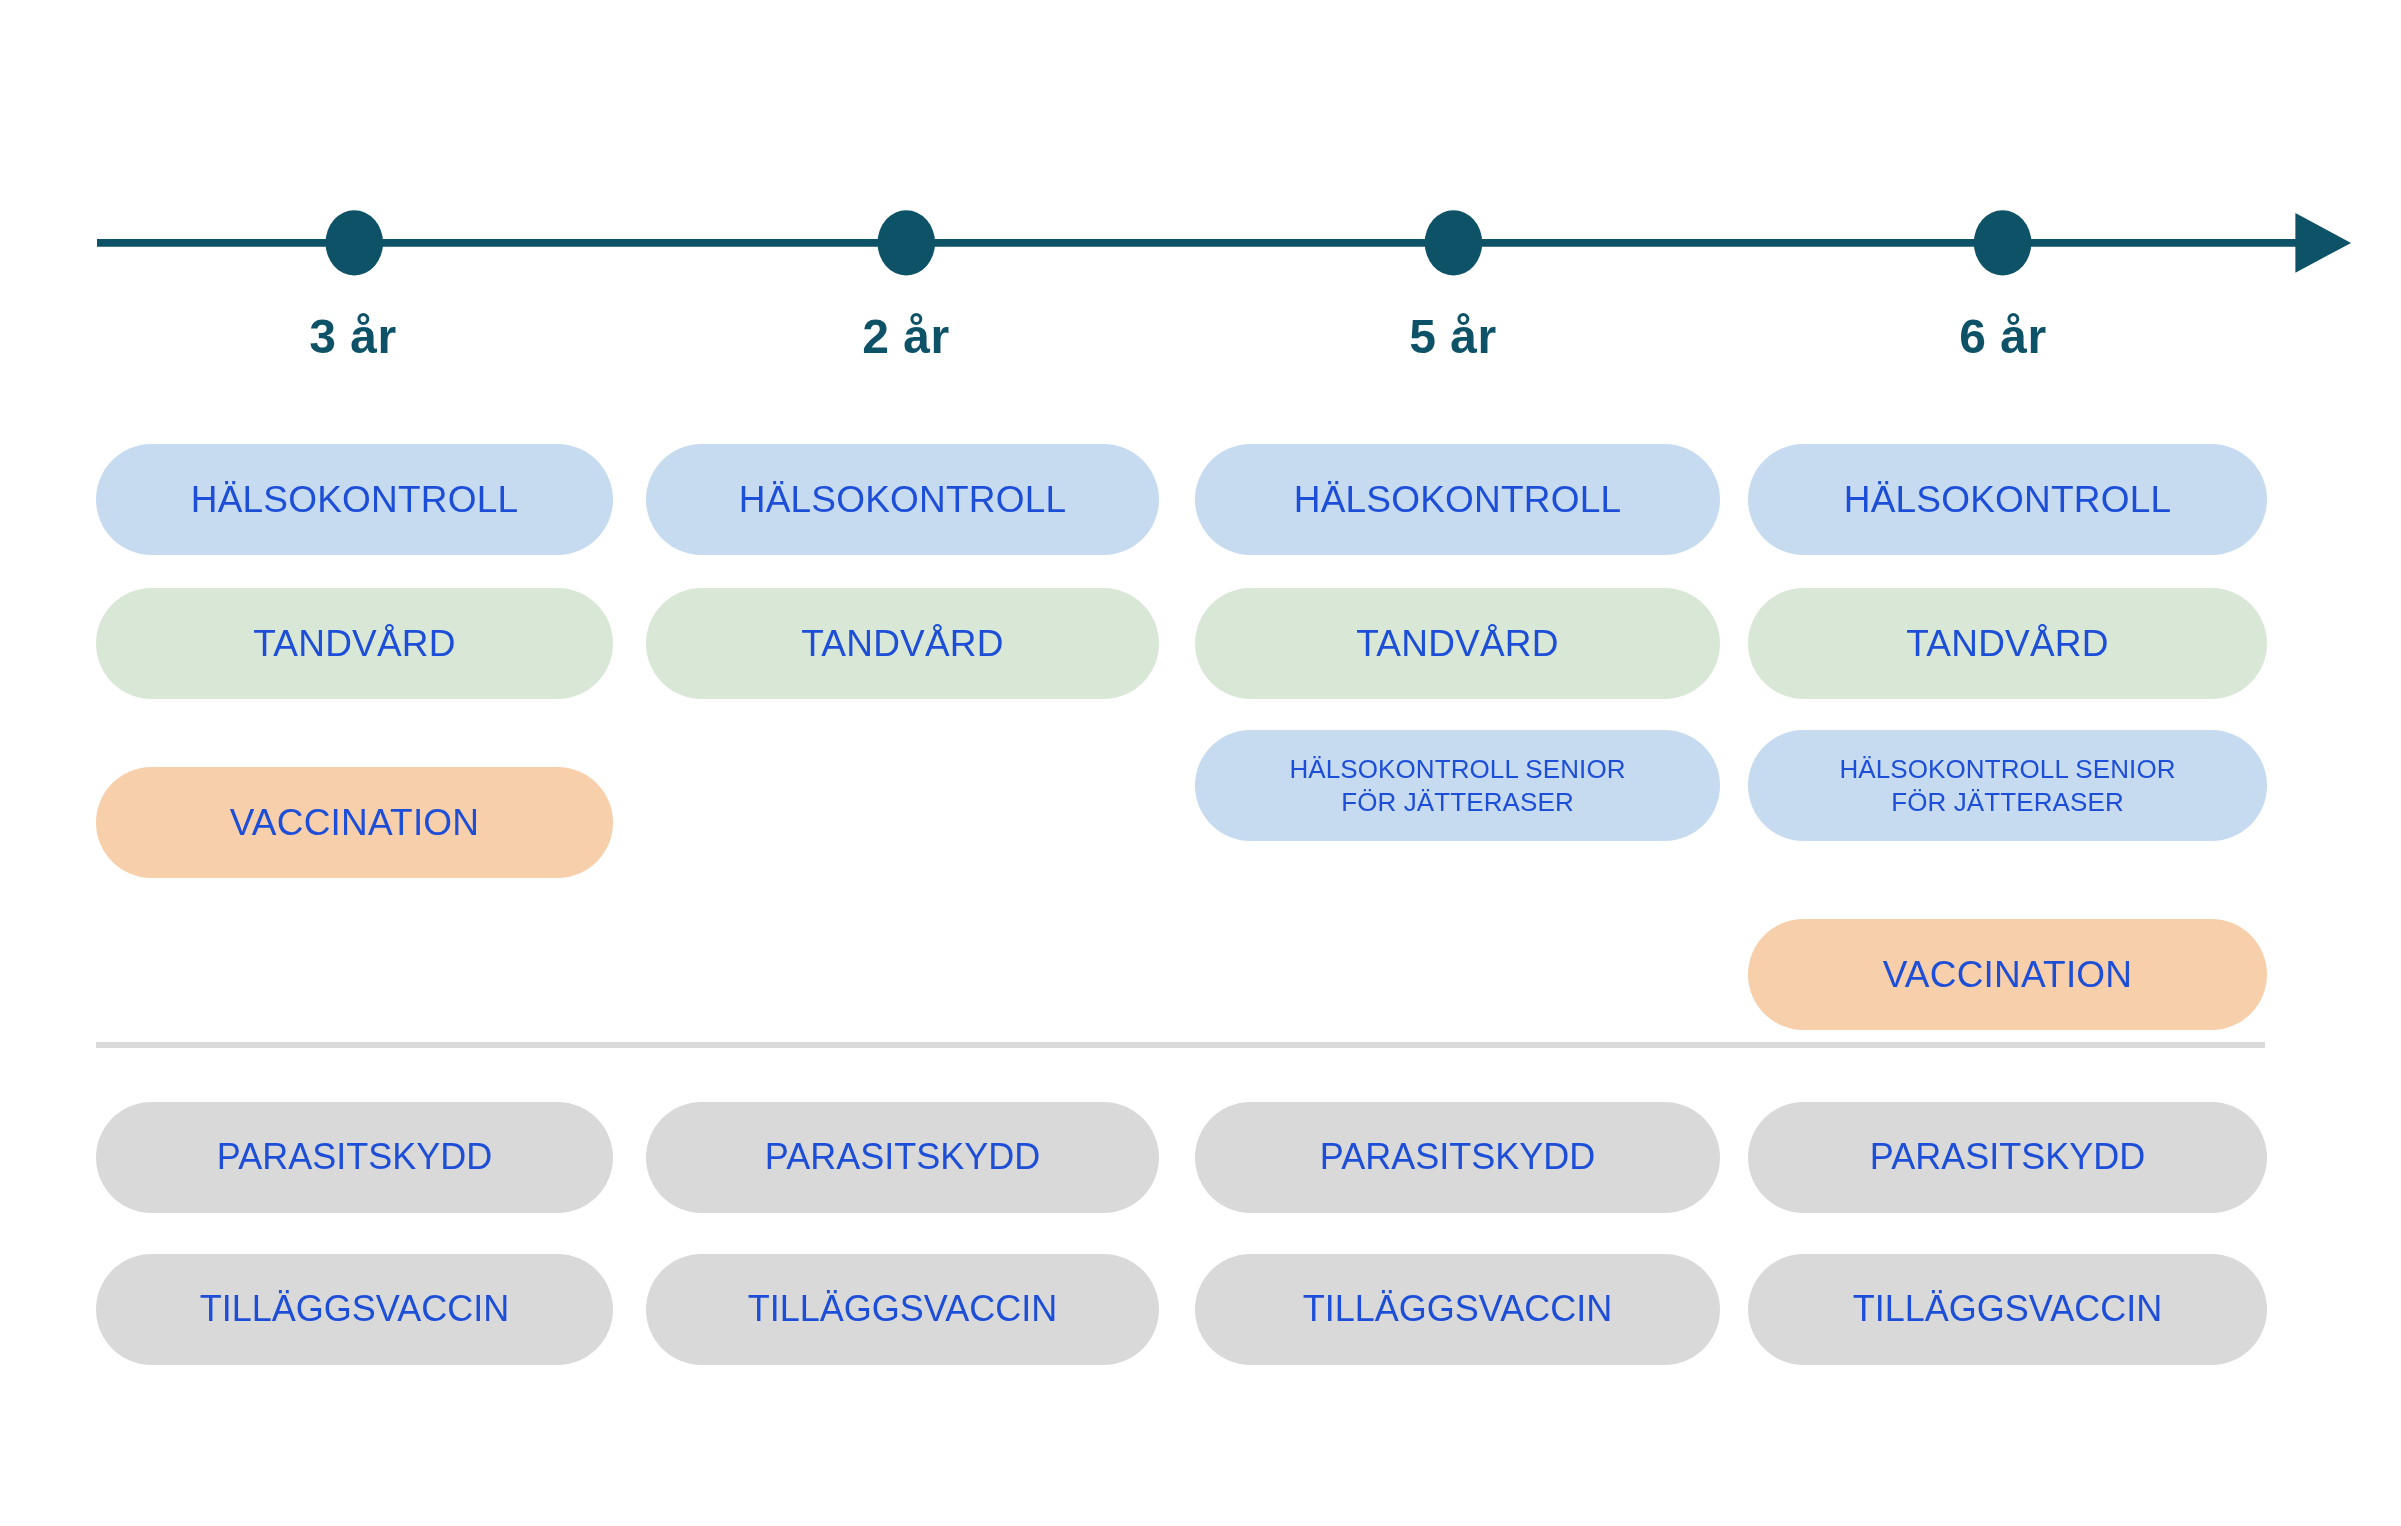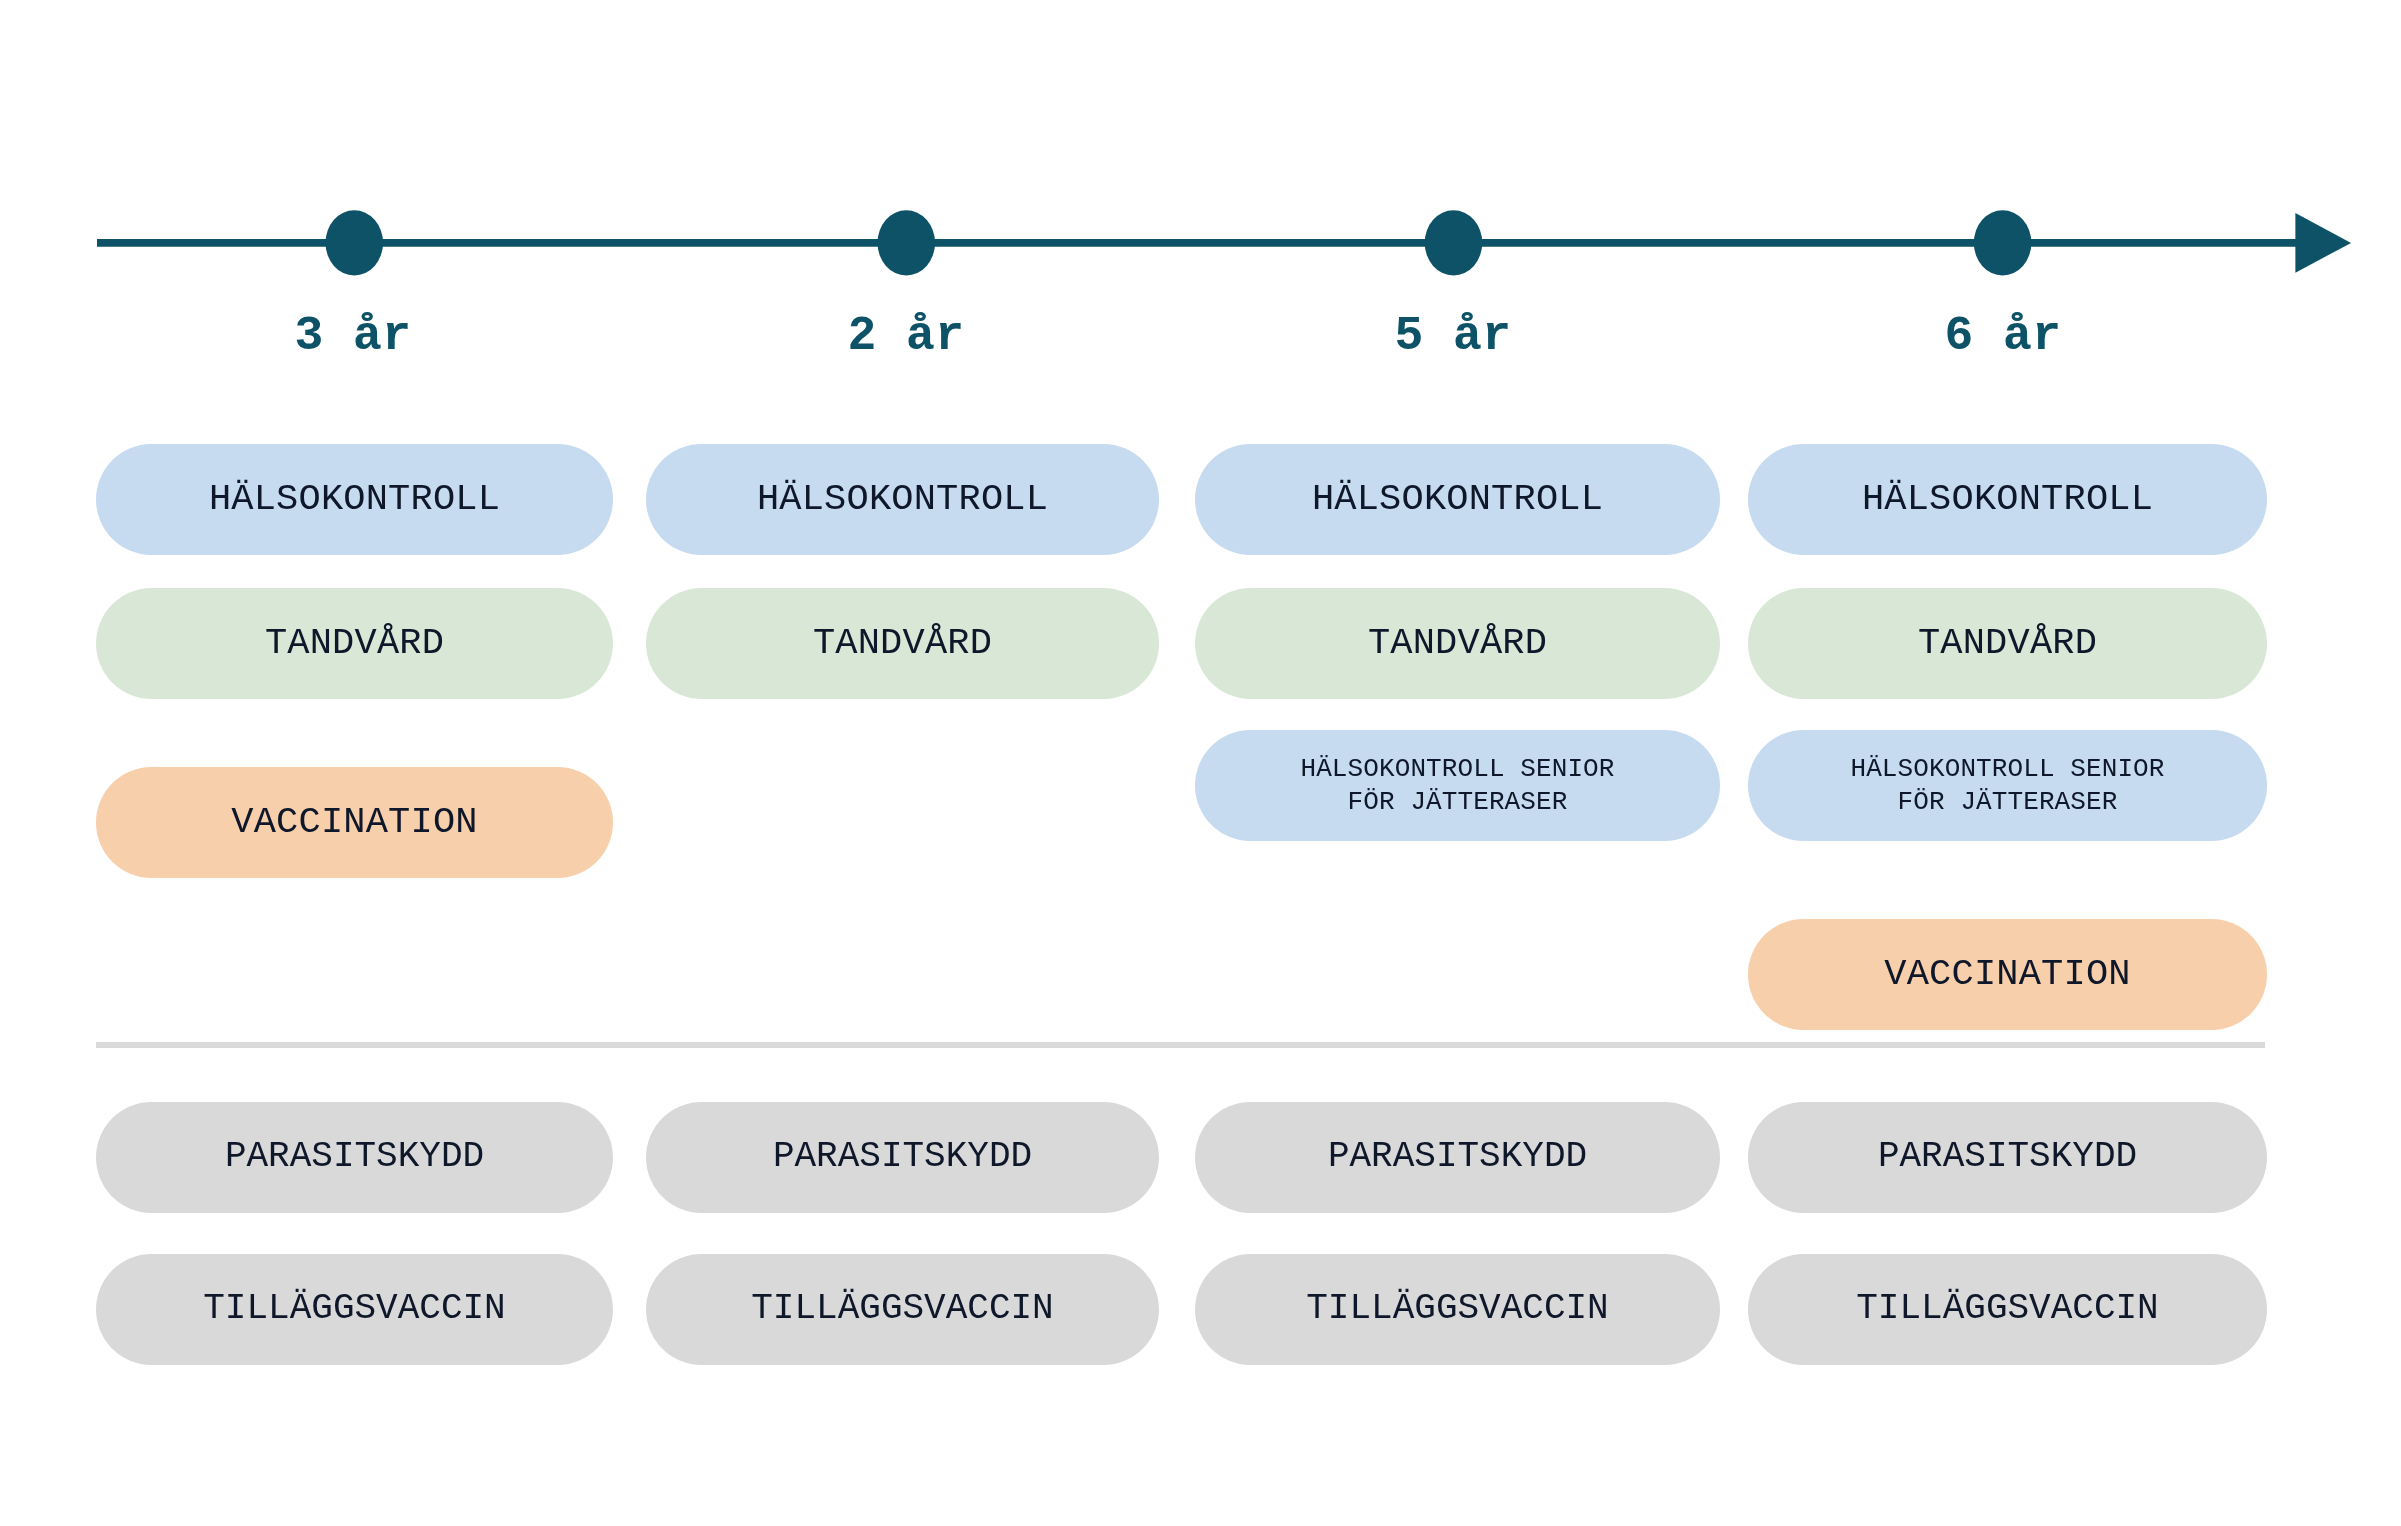--- a/index.html
+++ b/index.html
@@ -12,21 +12,20 @@
     height: 1527px;
     position: relative;
     font-family: "Liberation Sans", sans-serif;
     overflow: hidden;
   }
   #stage {
     position: relative;
     width: 2402px;
     height: 1299px;
     background: #ffffff;
-    font-family: Liberation Mono, monospace;
   }
 
   
   .timeline-svg {
     position: absolute;
     left: 0;
     top: 0;
     width: 2402px;
     height: 384px;
   }
@@ -43,21 +42,21 @@
   }
 
   
   .pill {
     position: absolute;
     border-radius: 58px;
     display: flex;
     align-items: center;
     justify-content: center;
     text-align: center;
-    color: #0f172a;
+    color: #1d4ed8;
     box-sizing: border-box;
     line-height: 1.18;
   }
   .pill.one-line {
     font-size: 37px;
     letter-spacing: 0.2px;
   }
   .pill.two-line {
     font-size: 26px;
     letter-spacing: 0.1px;

